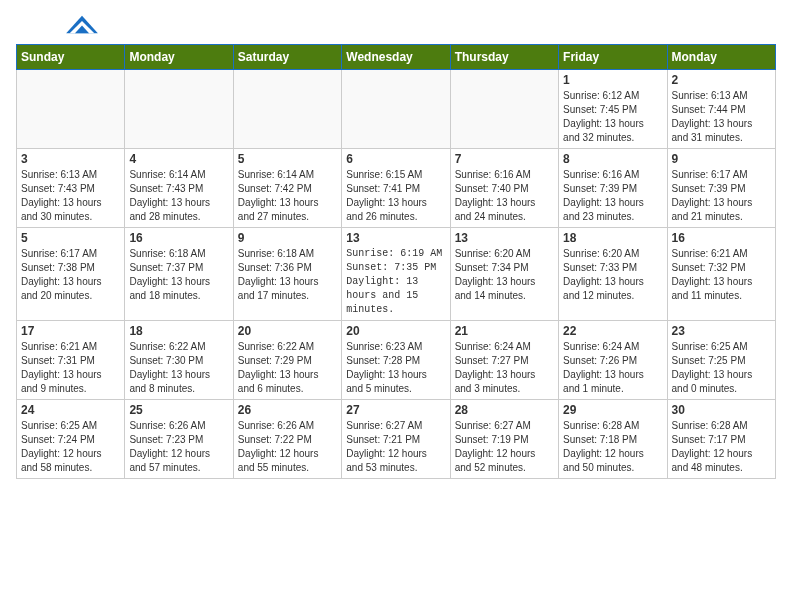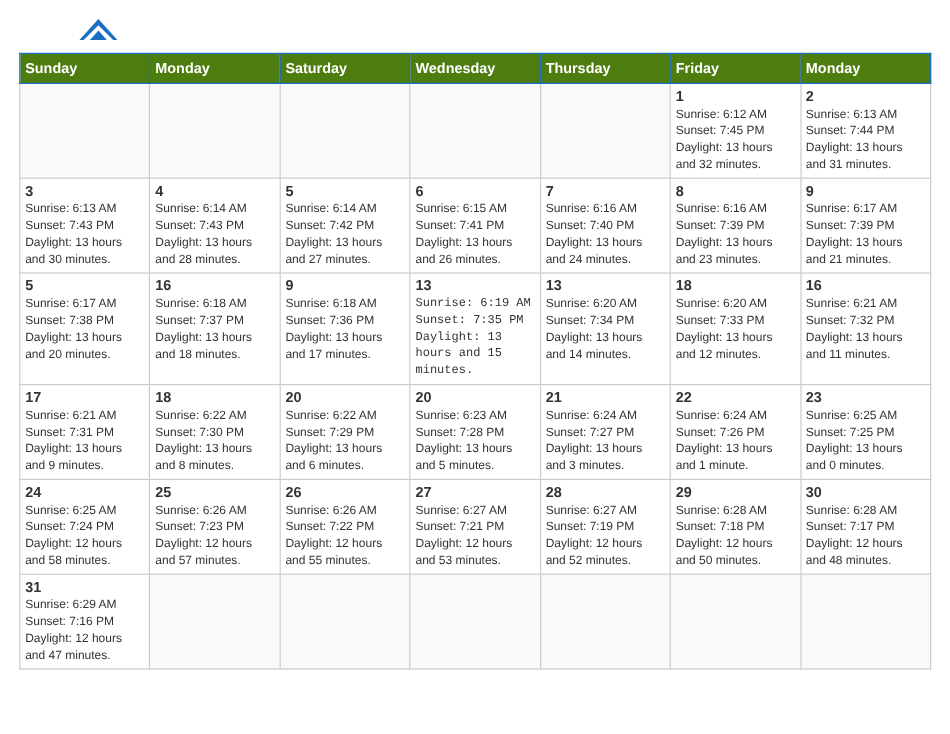--- a/index.html
+++ b/index.html
@@ -313,28 +313,14 @@
 Sunset: 7:18 PM
 Daylight: 12 hours and 50 minutes.</div>
         </td>
         <td>
           <span class="day-num">30</span>
           <div class="day-info" style="white-space: pre-line;">Sunrise: 6:28 AM
 Sunset: 7:17 PM
 Daylight: 12 hours and 48 minutes.</div>
         </td>
       </tr>
-      <tr class="last-row">
-        <td>
-          <span class="day-num">31</span>
-          <div class="day-info" style="white-space: pre-line;">Sunrise: 6:29 AM
-Sunset: 7:16 PM
-Daylight: 12 hours and 47 minutes.</div>
-        </td>
-        <td class="empty-cell"></td>
-        <td class="empty-cell"></td>
-        <td class="empty-cell"></td>
-        <td class="empty-cell"></td>
-        <td class="empty-cell"></td>
-        <td class="empty-cell"></td>
-      </tr>
     </tbody>
 </table>
 
 </body></html>

